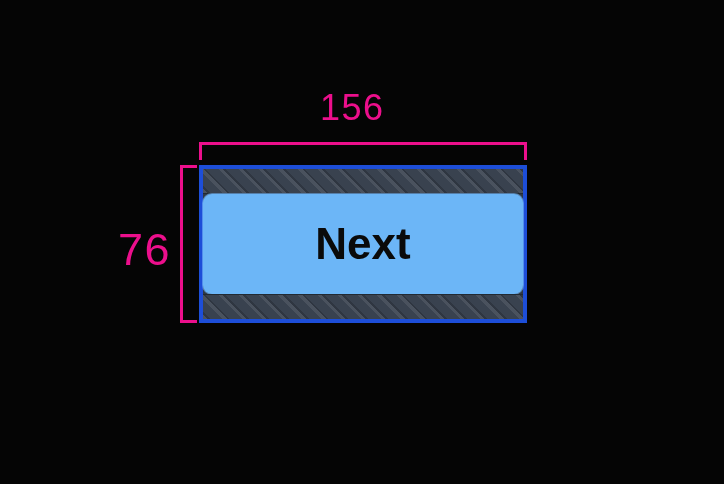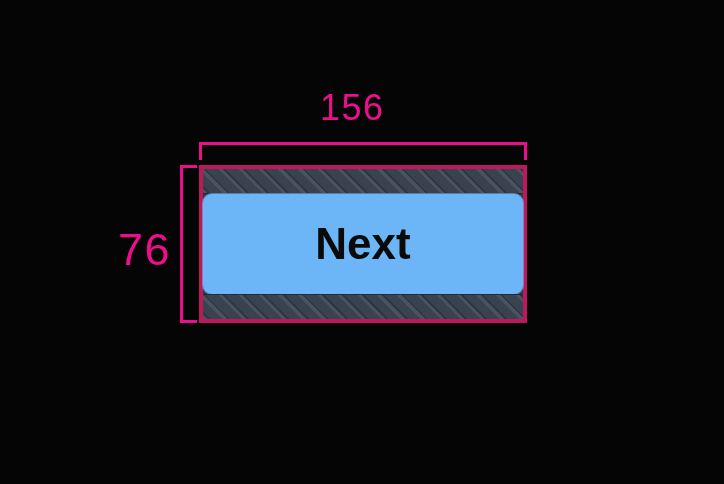--- a/index.html
+++ b/index.html
@@ -69,21 +69,21 @@
   }
 
   
   #element-box {
     position: absolute;
     left: 199px;
     top: 165px;
     width: 328px;
     height: 158px;
     box-sizing: border-box;
-    border: 4px solid #be185d;
+    border: 4px solid #1d4ed8;
     background: #000;
   }
 
   
   .box-inner {
     position: absolute;
     inset: 0;
     display: flex;
     flex-direction: column;
     background: #2f3844;

